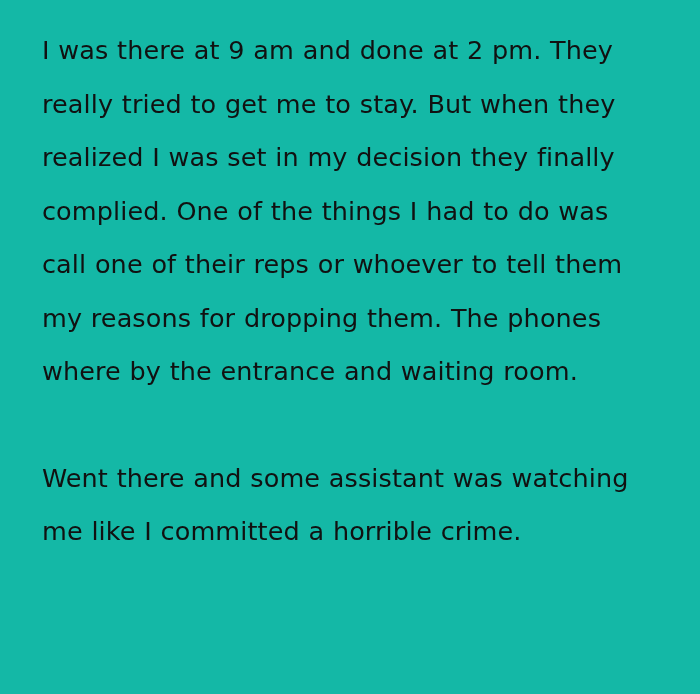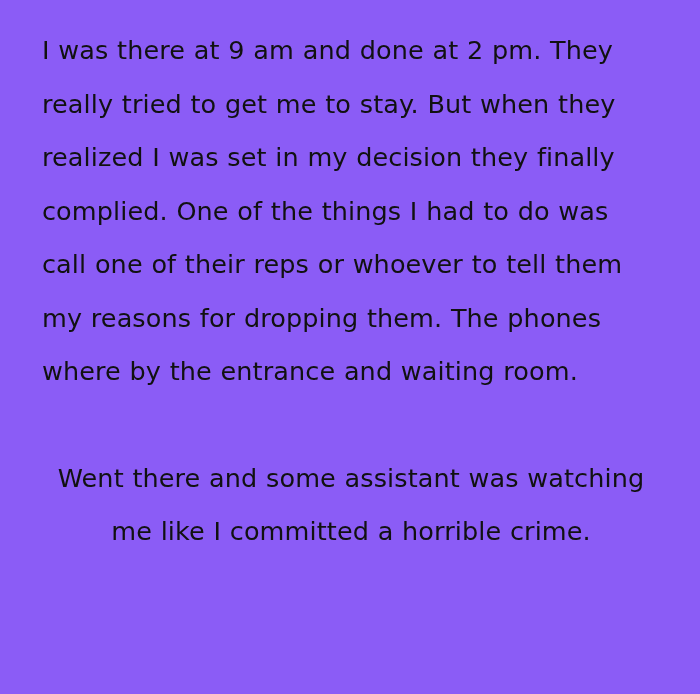--- a/index.html
+++ b/index.html
@@ -12,33 +12,32 @@
     background: #fafafa;
     font-family: "DejaVu Sans", sans-serif;
     color: #0a0a0a;
     overflow: hidden;
   }
   .page {
     box-sizing: border-box;
     width: 700px;
     height: 694px;
     padding: 24px 40px 0 42px;
-    background: #8b5cf6;
+    background: #14b8a6;
   }
   .para {
     font-size: 25.5px;
     line-height: 53.5px;
     letter-spacing: 0.1px;
     color: #111111;
     margin: 0;
     word-spacing: 0.5px;
   }
   .para + .para {
     margin-top: 53px;
-    text-align: center;
   }
 </style>
 </head>
 <body>
 
 <div class="page">
   <p class="para">I was there at 9 am and done at 2 pm. They really tried to get me to stay. But when they realized I was set in my decision they finally complied. One of the things I had to do was call one of their reps or whoever to tell them my reasons for dropping them. The phones where by the entrance and waiting room.</p>
   <p class="para">Went there and some assistant was watching me like I committed a horrible crime.</p>
 </div>
 

